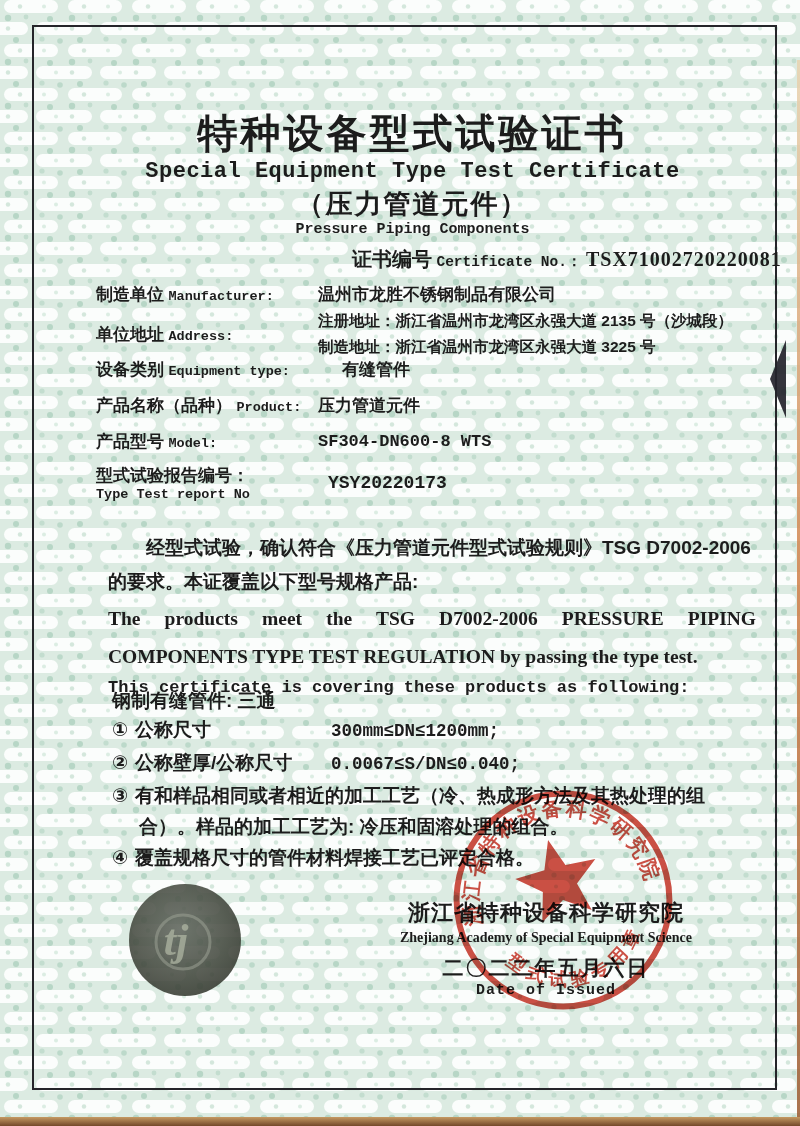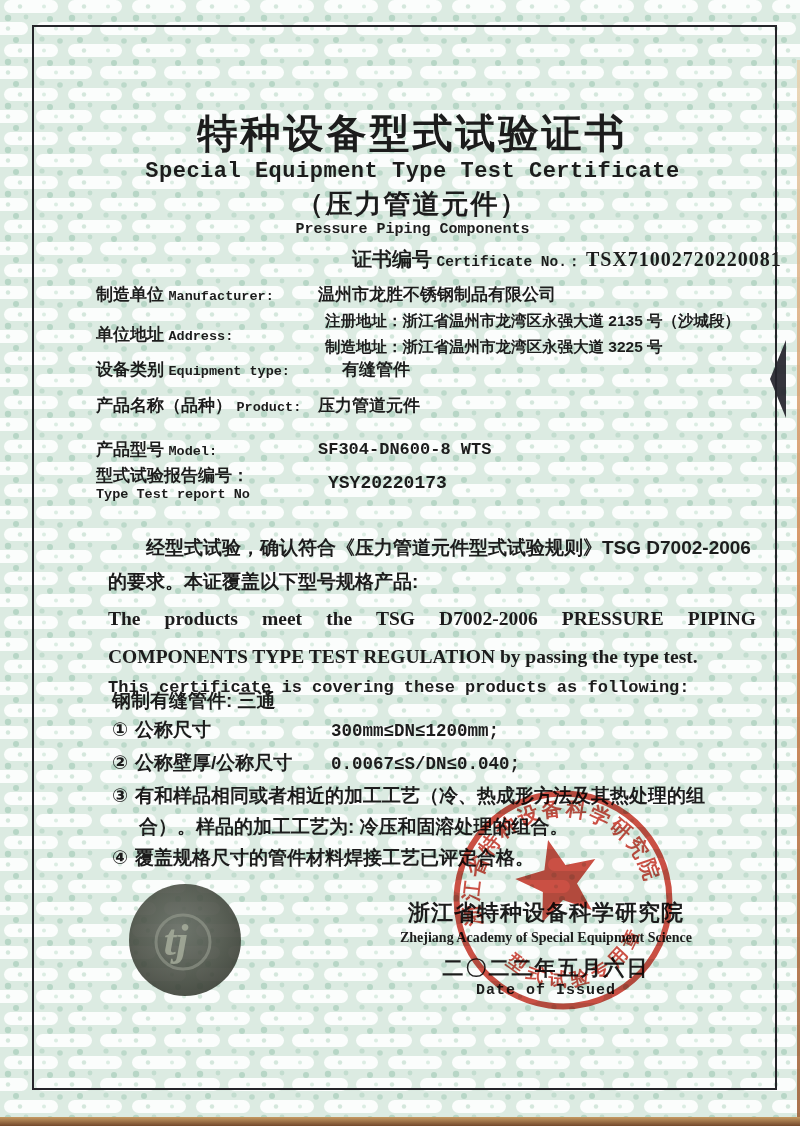--- a/index.html
+++ b/index.html
@@ -119,21 +119,21 @@
   </div>
 
   <div class="field-row" style="top:283px;">
     <div class="field-label">
       <span class="zh">制造单位</span>
       <span class="en">Manufacturer:</span>
     </div>
     <div class="field-value">温州市龙胜不锈钢制品有限公司</div>
   </div>
 
-  <div class="field-row" style="top:308px;gap:7px;">
+  <div class="field-row" style="top:308px;">
     <div class="field-label">
       <span class="zh">单位地址</span>
       <span class="en">Address:</span>
     </div>
     <div class="field-value two-line">
       <div>注册地址：浙江省温州市龙湾区永强大道 2135 号（沙城段）</div>
       <div>制造地址：浙江省温州市龙湾区永强大道 3225 号</div>
     </div>
   </div>
 
@@ -146,21 +146,21 @@
   </div>
 
   <div class="field-row" style="top:394px;">
     <div class="field-label">
       <span class="zh">产品名称（品种）</span>
       <span class="en">Product:</span>
     </div>
     <div class="field-value">压力管道元件</div>
   </div>
 
-  <div class="field-row" style="top:430px;margin-top:8px;">
+  <div class="field-row" style="top:430px;">
     <div class="field-label">
       <span class="zh">产品型号</span>
       <span class="en">Model:</span>
     </div>
     <div class="field-value mono">SF304-DN600-8 WTS</div>
   </div>
 
   <div class="field-row" style="top:458px; height:50px;">
     <div class="field-label">
       <div class="zh">型式试验报告编号：</div>

